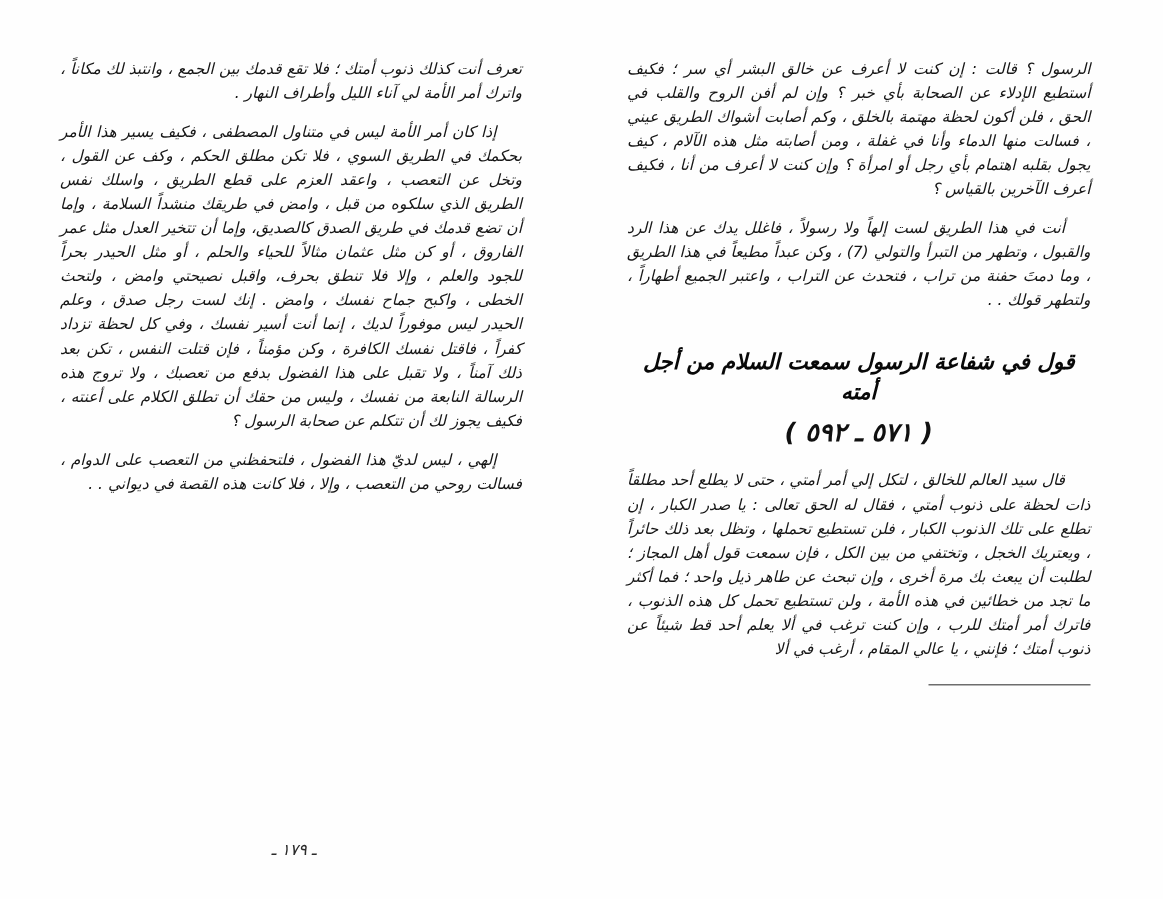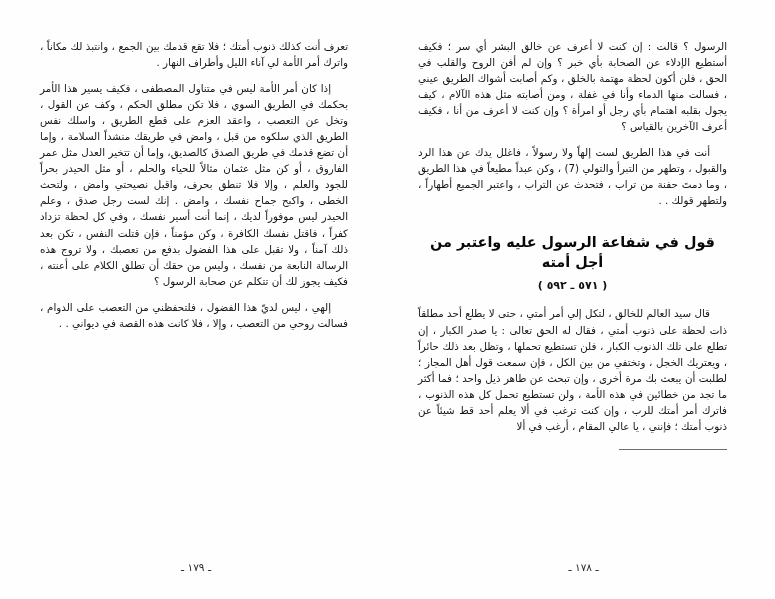--- a/index.html
+++ b/index.html
@@ -24,20 +24,21 @@
     display: flex;
     flex-direction: row;
   }
 
   
   .page {
     position: absolute;
     top: 0;
     height: 599px;
     box-sizing: border-box;
+    font-style: italic;
   }
   .page-right { left: 388px; width: 387px; padding: 38px 48px 0 30px; }
   .page-left  { left: 0px;   width: 388px; padding: 38px 40px 0 40px; }
 
   .page-body {
     direction: rtl;
     text-align: justify;
     text-align-last: right;
     font-family: "DejaVu Sans", sans-serif;
     font-size: 10.3px;
@@ -62,21 +63,21 @@
     font-weight: bold;
     line-height: 20px;
     color: #080808;
     margin: 24px 0 0 0;
     letter-spacing: 0.2px;
   }
   .section-range {
     direction: rtl;
     text-align: center;
     font-family: "DejaVu Sans", sans-serif;
-    font-size: 11px;
+    font-size: 17px;
     font-weight: bold;
     color: #101010;
     margin: 7px 0 13px 0;
     letter-spacing: 0.6px;
   }
 
   
   .footnote-block {
     margin-top: 15px;
   }
@@ -122,33 +123,32 @@
   <div class="page page-right">
 
     <div class="page-body">
 
       <p class="para">الرسول ؟ قالت : إن كنت لا أعرف عن خالق البشر أي سر ؛ فكيف أستطيع الإدلاء عن الصحابة بأي خبر ؟ وإن لم أفن الروح والقلب في الحق ، فلن أكون لحظة مهتمة بالخلق ، وكم أصابت أشواك الطريق عيني ، فسالت منها الدماء وأنا في غفلة ، ومن أصابته مثل هذه الآلام ، كيف يجول بقلبه اهتمام بأي رجل أو امرأة ؟ وإن كنت لا أعرف من أنا ، فكيف أعرف الآخرين بالقياس ؟</p>
 
       <p class="para indent">أنت في هذا الطريق لست إلهاً ولا رسولاً ، فاغلل يدك عن هذا الرد والقبول ، وتطهر من التبرأ والتولي (7) ، وكن عبداً مطيعاً في هذا الطريق ، وما دمتَ حفنة من تراب ، فتحدث عن التراب ، واعتبر الجميع أطهاراً ، ولتطهر قولك . .</p>
 
     </div>
 
-    <div class="section-heading">قول في شفاعة الرسول عليه واعتبر من أجل أمته</div>
+    <div class="section-heading">قول في شفاعة الرسول سمعت السلام من أجل أمته</div>
 
     <div class="section-range">( ٥٧١ ـ ٥٩٢ )</div>
 
     <div class="page-body">
       <p class="para indent">قال سيد العالم للخالق ، لتكل إلي أمر أمتي ، حتى لا يطلع أحد مطلقاً ذات لحظة على ذنوب أمتي ، فقال له الحق تعالى : يا صدر الكبار ، إن تطلع على تلك الذنوب الكبار ، فلن تستطيع تحملها ، وتظل بعد ذلك حائراً ، ويعتريك الخجل ، وتختفي من بين الكل ، فإن سمعت قول أهل المجاز ؛ لطلبت أن يبعث بك مرة أخرى ، وإن تبحث عن طاهر ذيل واحد ؛ فما أكثر ما تجد من خطائين في هذه الأمة ، ولن تستطيع تحمل كل هذه الذنوب ، فاترك أمر أمتك للرب ، وإن كنت ترغب في ألا يعلم أحد قط شيئاً عن ذنوب أمتك ؛ فإنني ، يا عالي المقام ، أرغب في ألا</p>
     </div>
 
     <div class="footnote-block">
       <hr class="footnote-rule">
     </div>
 
-    <div class="folio">ـ ١٧٨ ـ</div>
   </div>
 
   <div class="page page-left">
 
     <div class="page-body">
 
       <p class="para">تعرف أنت كذلك ذنوب أمتك ؛ فلا تقع قدمك بين الجمع ، وانتبذ لك مكاناً ، واترك أمر الأمة لي آناء الليل وأطراف النهار .</p>
 
       <p class="para indent">إذا كان أمر الأمة ليس في متناول المصطفى ، فكيف يسير هذا الأمر بحكمك في الطريق السوي ، فلا تكن مطلق الحكم ، وكف عن القول ، وتخل عن التعصب ، واعقد العزم على قطع الطريق ، واسلك نفس الطريق الذي سلكوه من قبل ، وامض في طريقك منشداً السلامة ، وإما أن تضع قدمك في طريق الصدق كالصديق، وإما أن تتخير العدل مثل عمر الفاروق ، أو كن مثل عثمان مثالاً للحياء والحلم ، أو مثل الحيدر بحراً للجود والعلم ، وإلا فلا تنطق بحرف، واقبل نصيحتي وامض ، ولتحث الخطى ، واكبح جماح نفسك ، وامض . إنك لست رجل صدق ، وعلم الحيدر ليس موفوراً لديك ، إنما أنت أسير نفسك ، وفي كل لحظة تزداد كفراً ، فاقتل نفسك الكافرة ، وكن مؤمناً ، فإن قتلت النفس ، تكن بعد ذلك آمناً ، ولا تقبل على هذا الفضول بدفع من تعصبك ، ولا تروج هذه الرسالة النابعة من نفسك ، وليس من حقك أن تطلق الكلام على أعنته ، فكيف يجوز لك أن تتكلم عن صحابة الرسول ؟</p>
 

